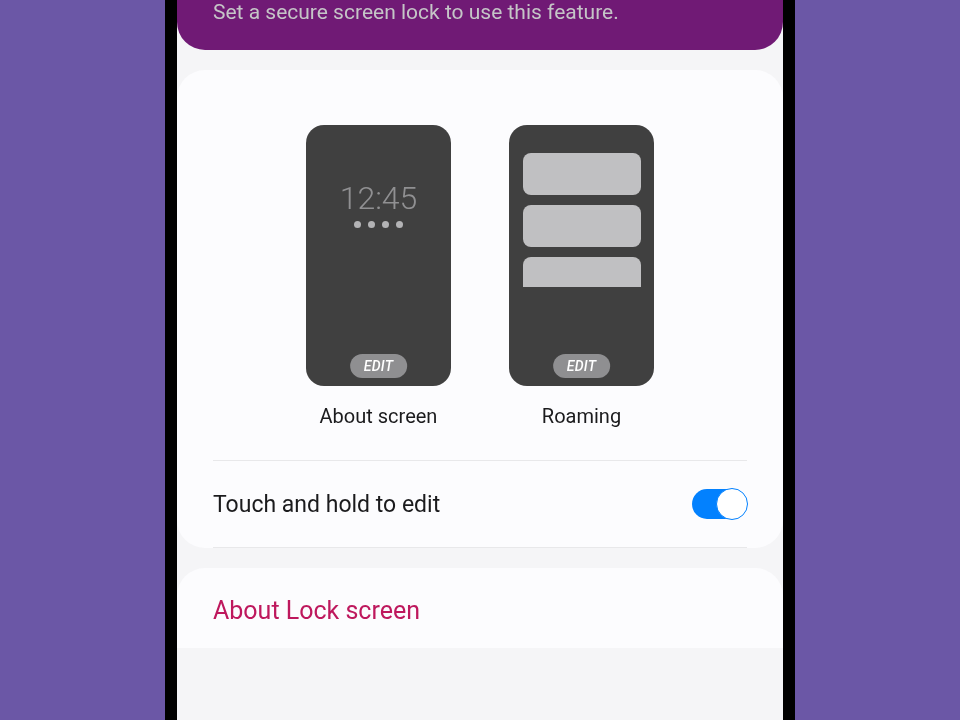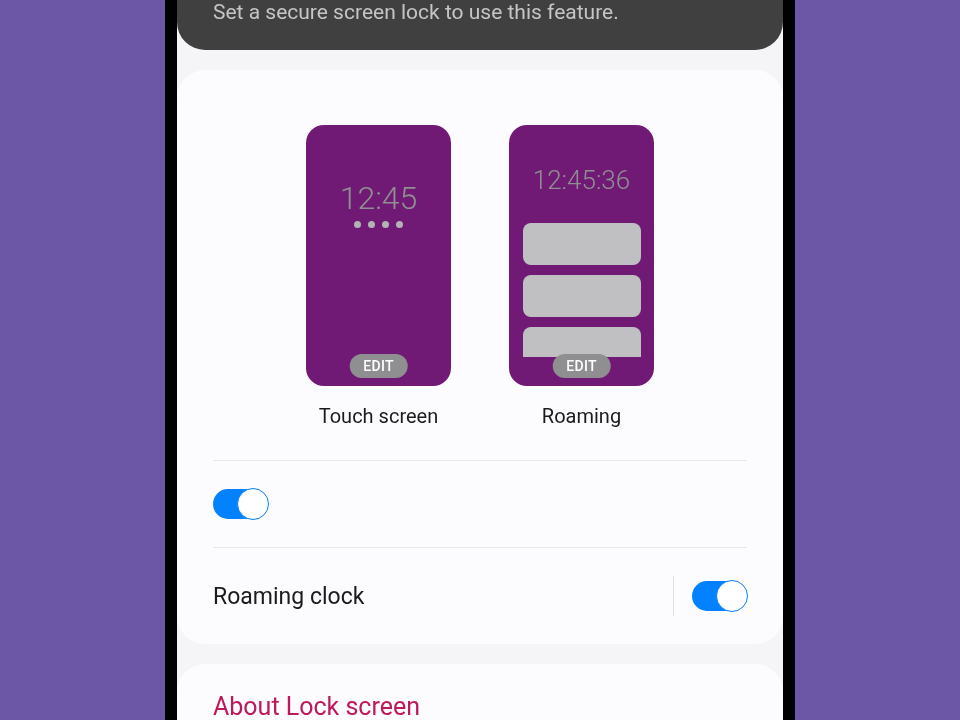--- a/index.html
+++ b/index.html
@@ -19,21 +19,21 @@
   }
   .screen {
     width: 100%;
     height: 100%;
     background: #f5f5f7;
     overflow: hidden;
   }
 
   
   .top-card {
-    background: #404040;
+    background: #701a75;
     border-radius: 0 0 28px 28px;
     padding: 0 36px 30px 36px;
     height: 50px;
   }
   .top-card-text {
     color: #c5c5c7;
     font-size: 21px;
     line-height: 1.2;
   }
 
@@ -54,21 +54,21 @@
 
   .preview-col {
     display: flex;
     flex-direction: column;
     align-items: center;
   }
 
   .preview-device {
     width: 145px;
     height: 261px;
-    background: #701a75;
+    background: #404040;
     border-radius: 18px;
     position: relative;
     display: flex;
     flex-direction: column;
     align-items: center;
   }
 
   .preview-device .clock-big {
     margin-top: 54px;
     font-size: 32px;
@@ -115,20 +115,21 @@
     bottom: 8px;
     left: 50%;
     transform: translateX(-50%);
     background: #8f8f91;
     color: #fff;
     font-size: 14px;
     font-weight: 500;
     padding: 4px 14px;
     border-radius: 14px;
     letter-spacing: 0.3px;
+    font-style: italic;
   }
 
   .preview-label {
     margin-top: 18px;
     font-size: 20px;
     color: #1b1b1d;
   }
 
   .divider {
     height: 1px;
@@ -208,57 +209,48 @@
           <div class="preview-device">
             <div class="clock-big">12:45</div>
             <div class="dots">
               <span></span>
                 <span></span>
                 <span></span>
                 <span></span>
             </div>
             <div class="edit-pill">EDIT</div>
           </div>
-          <div class="preview-label">Touch screen</div>
+          <div class="preview-label">About screen</div>
         </div>
 
         <div class="preview-col">
           <div class="preview-device">
-            <div class="clock-seconds">12:45:36</div>
             <div class="widget-stack">
               <div class="widget-bar"></div>
               <div class="widget-bar"></div>
               <div class="widget-bar"></div>
             </div>
             <div class="edit-pill">EDIT</div>
           </div>
           <div class="preview-label">Roaming</div>
         </div>
 
       </div>
 
       <div class="divider"></div>
 
       <div class="setting-row">
+        <div class="label">Touch and hold to edit</div>
         <div class="toggle">
           <div class="knob"></div>
         </div>
       </div>
 
       <div class="divider"></div>
 
-      <div class="setting-row">
-        <div class="label">Roaming clock</div>
-        <div class="right-group">
-          <div class="vert-sep"></div>
-          <div class="toggle">
-            <div class="knob"></div>
-          </div>
-        </div>
-      </div>
 
     </div>
 
     <div class="bottom-card">
       <div class="bottom-title">About Lock screen</div>
     </div>
 
   </div>
 </div>
 

